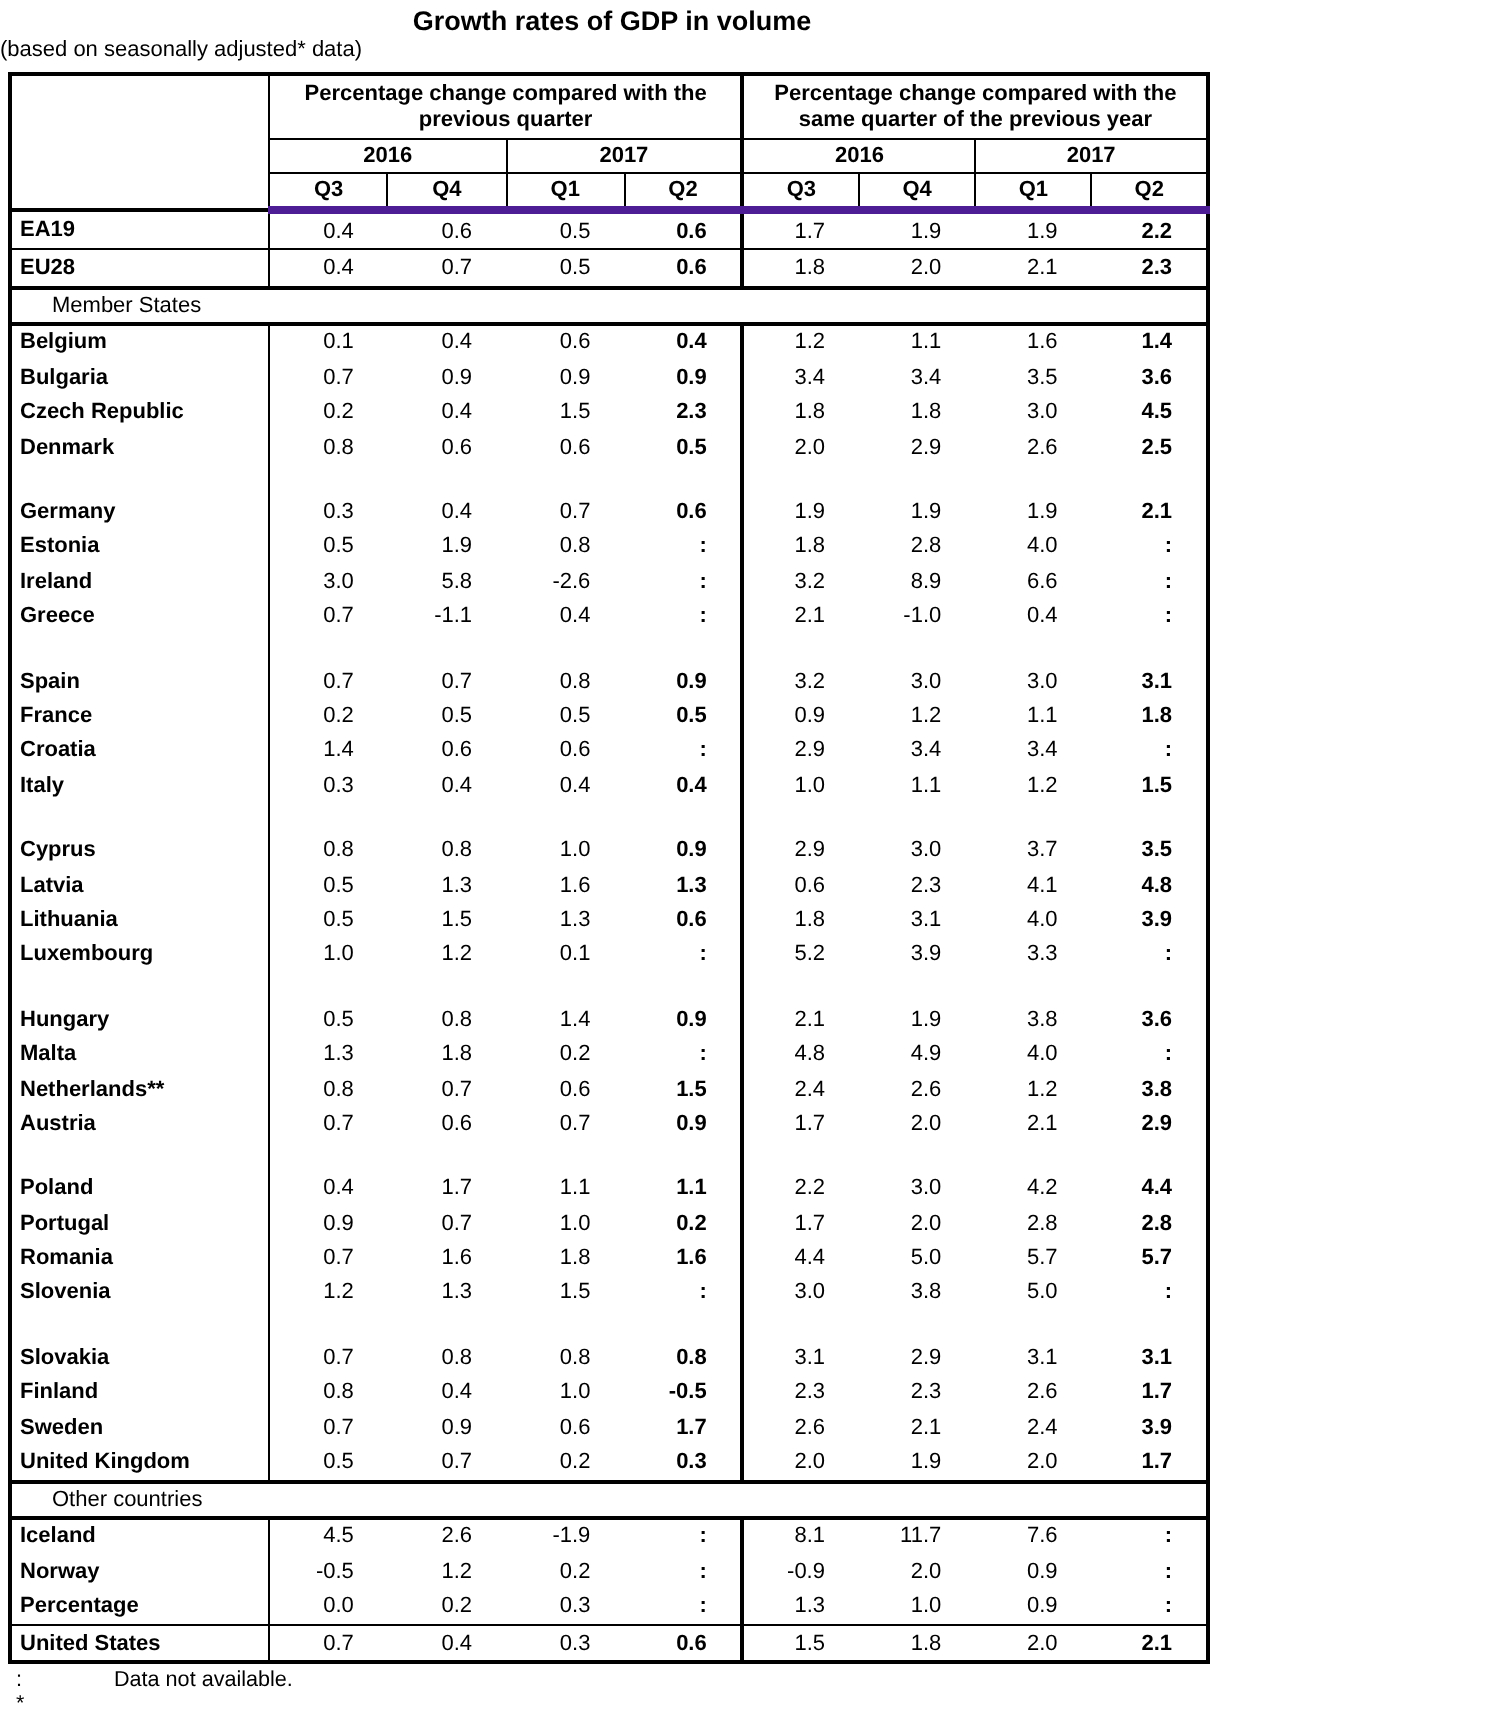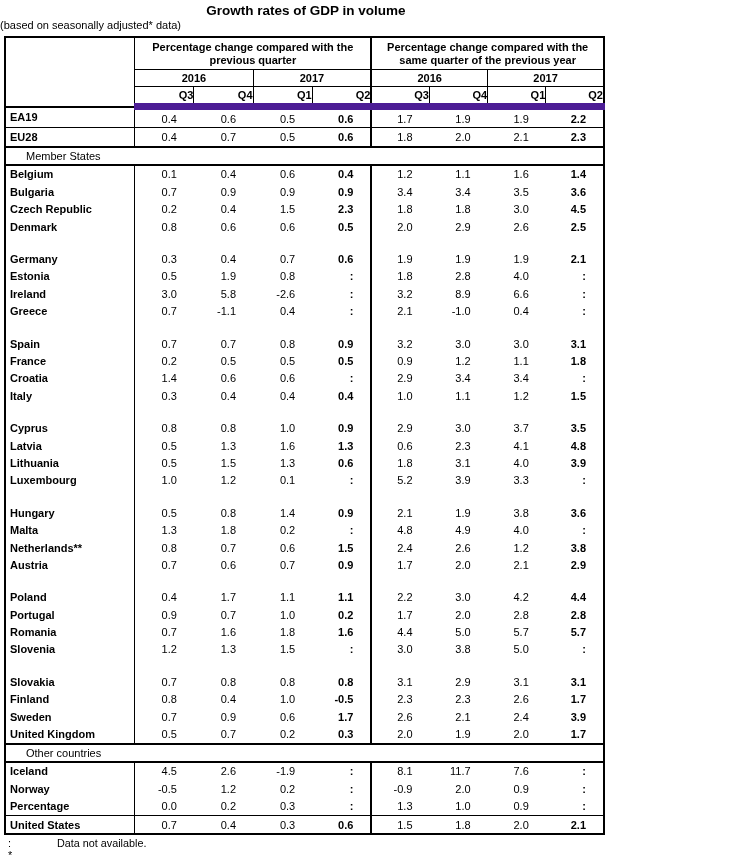--- a/index.html
+++ b/index.html
@@ -11,21 +11,21 @@
   .subtitle{text-align:left;font-size:11px;line-height:13px;}
   table{border-collapse:collapse;table-layout:fixed;width:601px;
         margin:4px 0 0 4px;border:2px solid #000;}
   col.cname{width:129px;}
   col.cg1{width:58.8px;}
   col.cg2{width:57.8px;}
   th{border:1px solid #000;font-weight:bold;font-size:11px;padding:0;
      text-align:center;vertical-align:middle;}
   tr.grow th{height:31px;line-height:13px;}
   tr.yrow th{height:16px;}
-  tr.qrow th{height:16px;border-bottom:7px solid #4c1d95;text-align:right;}
+  tr.qrow th{height:16px;border-bottom:4px solid #4c1d95;}
   th.corner{border-bottom:2px solid #000;}
   .g2{border-left:2px solid #000 !important;}
   td{font-size:11px;padding:0;height:17.4px;vertical-align:middle;}
   td.name{font-weight:bold;border-right:1px solid #000;padding-left:4px;}
   td.v{text-align:right;padding-right:17px;}
   td.q2{font-weight:bold;}
   td.g2s{border-left:2px solid #000;}
   tr.band td{border-top:2px solid #000;border-bottom:2px solid #000;
              padding-left:20px;height:16px;font-weight:normal;}
   tr.rowline td{border-bottom:1px solid #000;}

